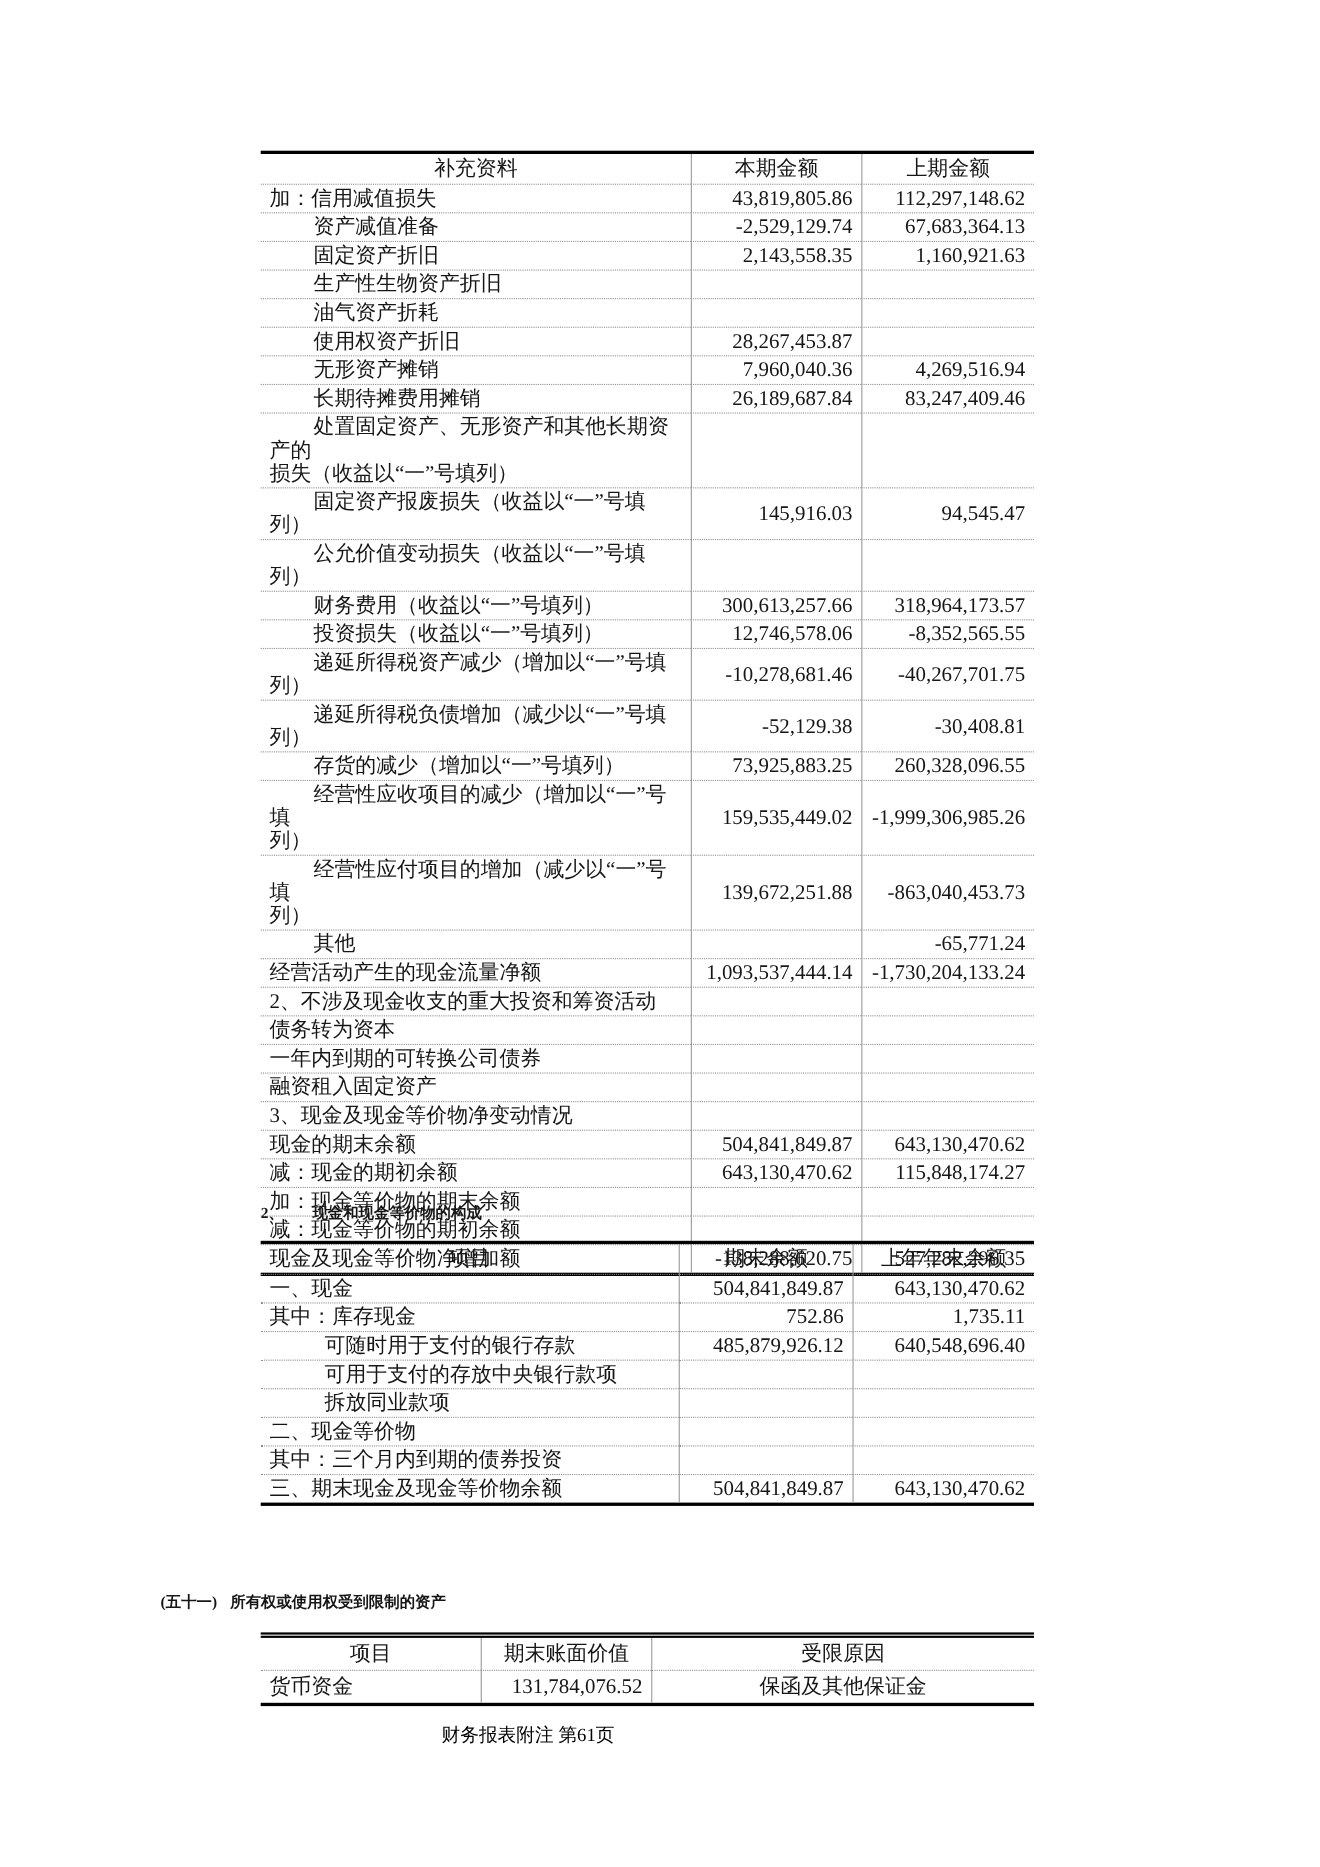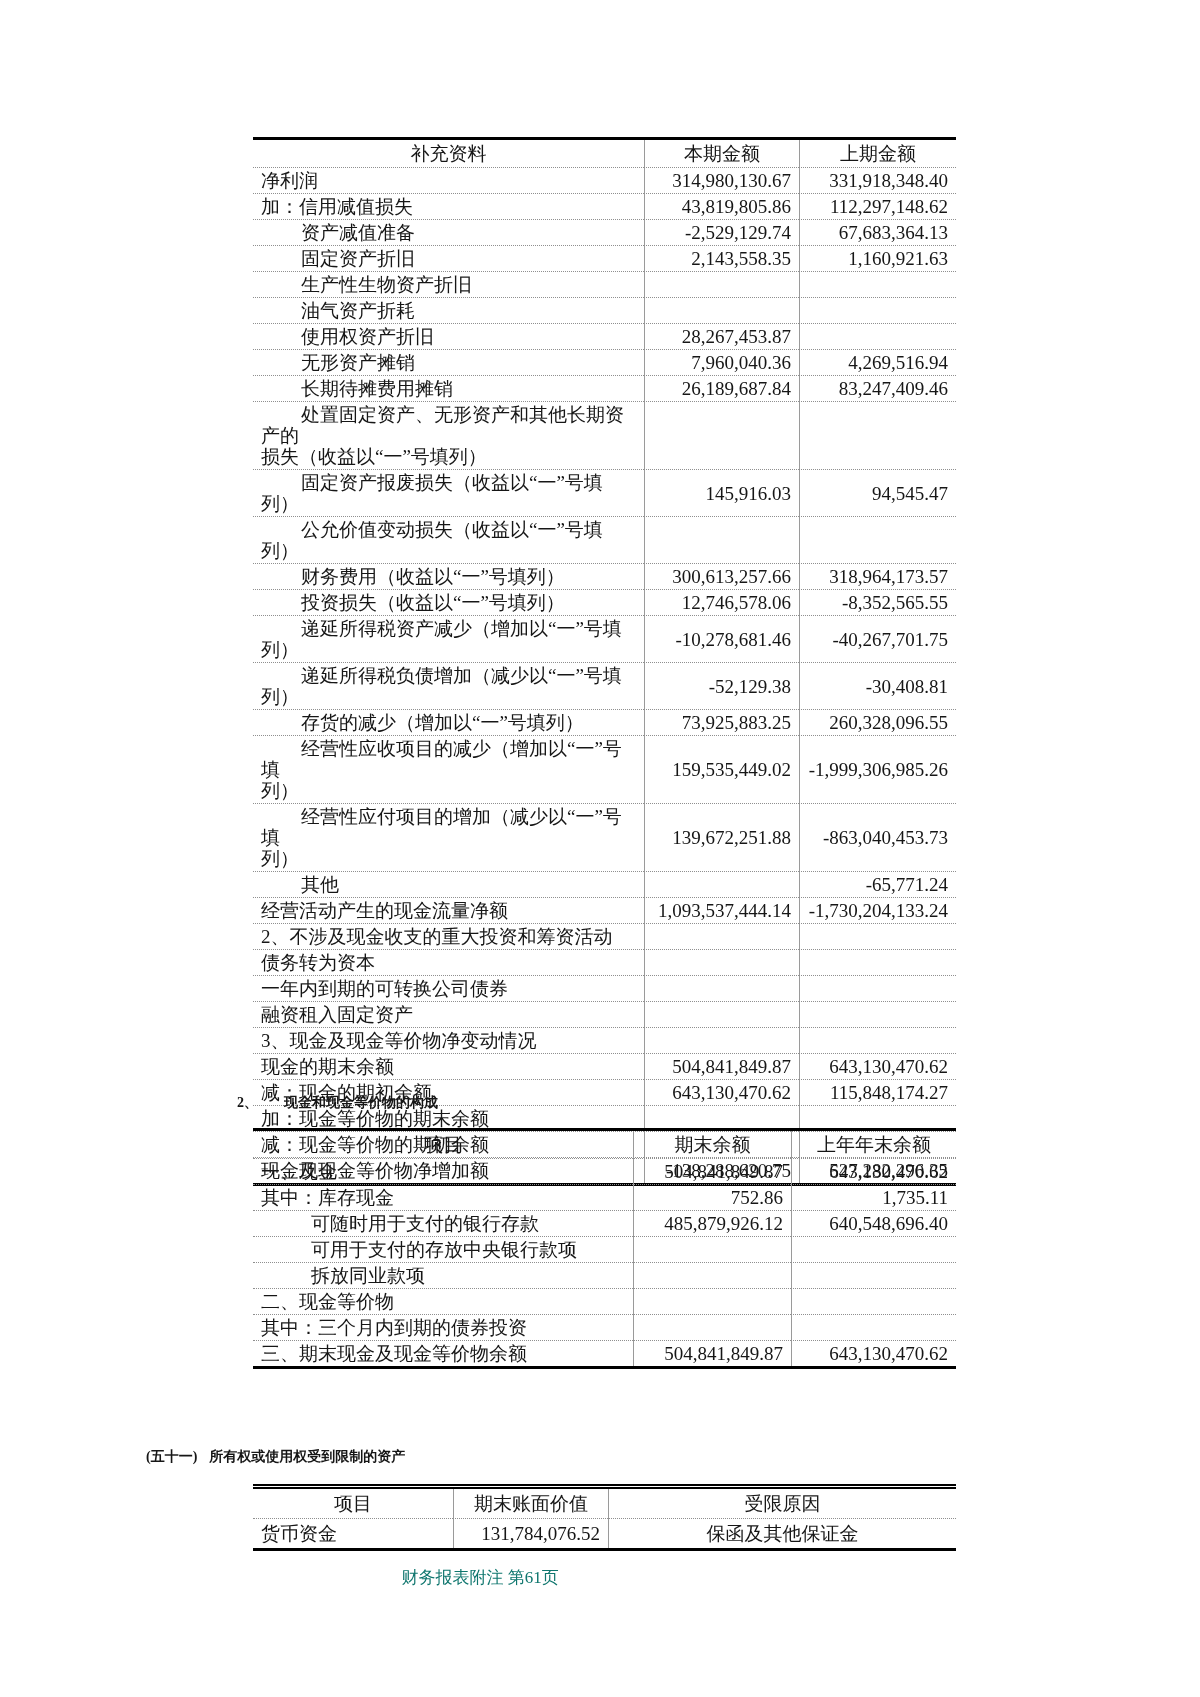--- a/index.html
+++ b/index.html
@@ -2,21 +2,21 @@
 <html><head>
 <meta charset="utf-8">
 <style>
   html,body { margin:0; padding:0; }
   body {
     width:1200px; height:1697px; background:#ffffff; position:relative;
     font-family:"Liberation Serif","DejaVu Serif",serif; color:#161616;
   }
   .fin-table {
     position:absolute; display:table; table-layout:fixed;
-    border-top:3px solid #000; border-bottom:3px solid #000;margin-left:16px;
+    border-top:3px solid #000; border-bottom:3px solid #000;
   }
   .fin-table.dbl-top { border-top:5px double #000; }
   .trow { display:table-row; }
   .c {
     display:table-cell; box-sizing:border-box; vertical-align:middle;
     border-bottom:1px dotted #8f8f8f; font-size:19px; line-height:21px;
     padding:2px 8px;
   }
   .fin-table .trow:last-child .c { border-bottom:none; }
   .c.vline { border-left:1px solid #9a9a9a; }
@@ -32,44 +32,39 @@
   .w1b{width:380px} .w2b{width:158px} .w3b{width:165px}
   
   .w1c{width:200px} .w2c{width:155px} .w3c{width:348px}
   .sec-heading { position:absolute; font-weight:bold; font-size:14px; white-space:nowrap; }
   .sec-num { display:inline-block; }
   .sec-title { display:inline-block; }
   #sec2-heading .sec-num { margin-right:26px; }
   #sec51-heading .sec-num { margin-right:12px; }
   #footer {
     position:absolute; top:1566px; left:0; width:960px;
-    text-align:center; font-size:17px; color:#0f766e;
+    text-align:center; font-size:17px; color:#000000;
   }
   #table1 { left:237px; top:137px; width:703px; }
   #sec2-heading { left:237px; top:1094px; }
   #table2 { left:237px; top:1128px; width:703px; }
   #sec51-heading { left:146px; top:1448px; }
   #table51 { left:237px; top:1484px; width:703px; }
   #table51 .c { padding-top:4px; padding-bottom:4px; }
 </style>
 </head>
 <body>
 
 <div id="table1" class="fin-table">
     <div class="trow">
       <div class="c hdr w1a">补充资料</div>
       <div class="c hdr w2a vline">本期金额</div>
       <div class="c hdr w3a vline">上期金额</div>
     </div>
     <div class="trow">
-      <div class="c lbl w1a">净利润</div>
-      <div class="c num w2a vline">314,980,130.67</div>
-      <div class="c num w3a vline">331,918,348.40</div>
-    </div>
-    <div class="trow">
       <div class="c lbl w1a">加：信用减值损失</div>
       <div class="c num w2a vline">43,819,805.86</div>
       <div class="c num w3a vline">112,297,148.62</div>
     </div>
     <div class="trow">
       <div class="c lbl ind1 w1a">资产减值准备</div>
       <div class="c num w2a vline">-2,529,129.74</div>
       <div class="c num w3a vline">67,683,364.13</div>
     </div>
     <div class="trow">

